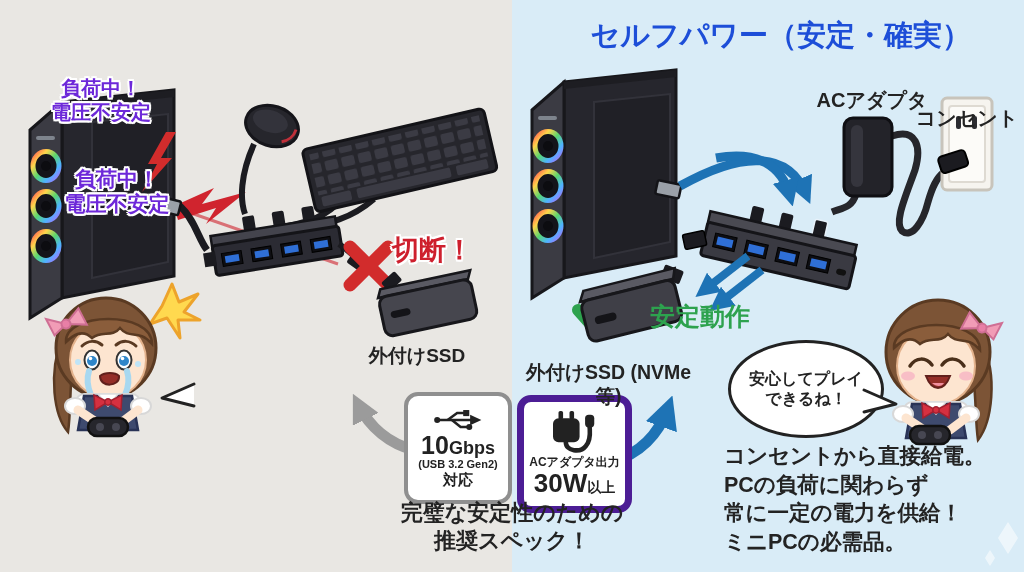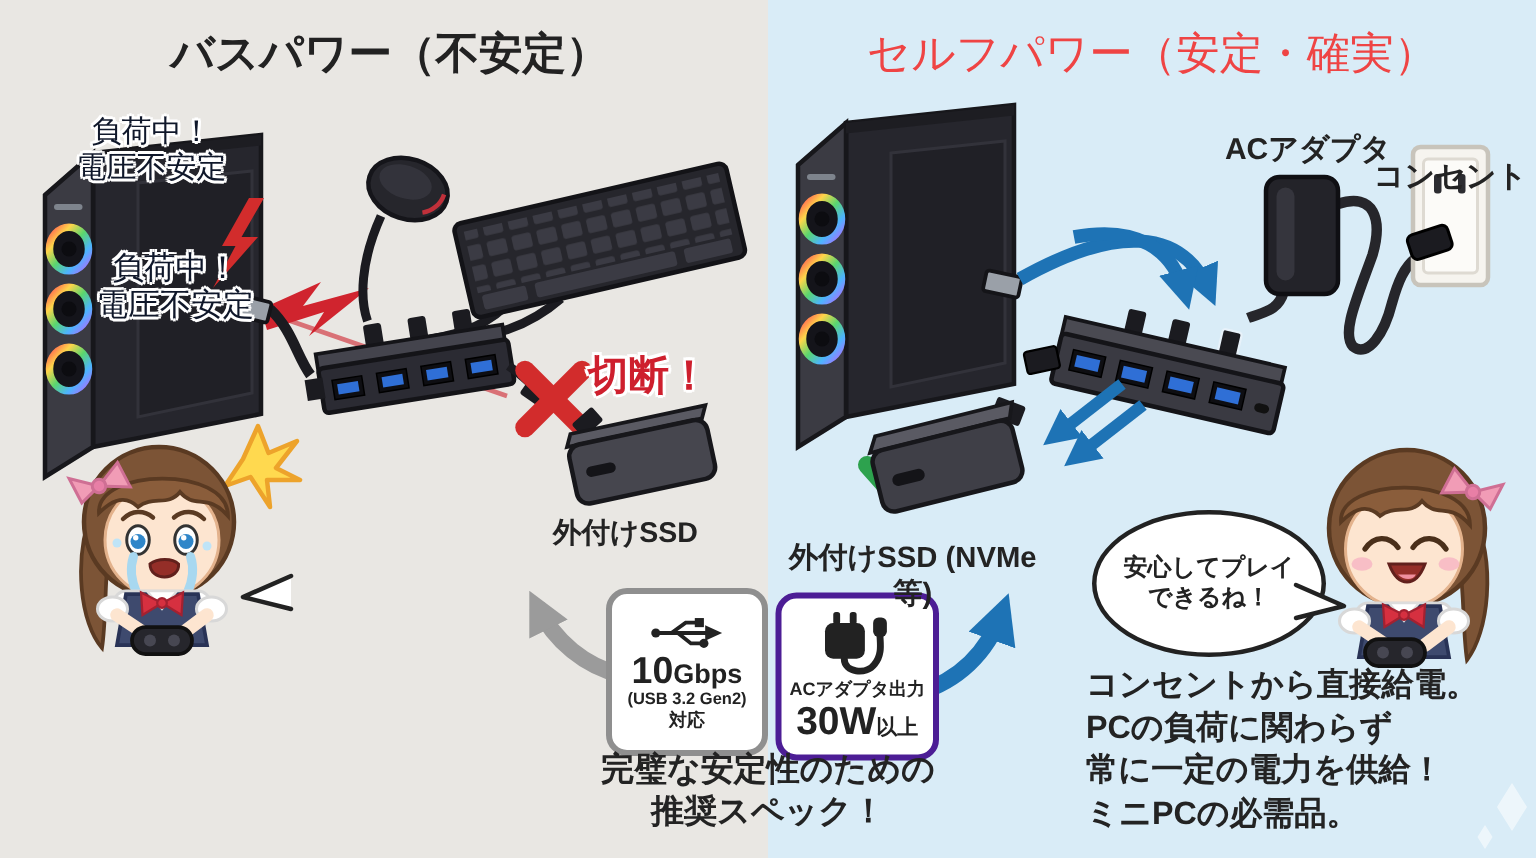--- a/index.html
+++ b/index.html
@@ -3,24 +3,24 @@
 <meta charset="utf-8">
 <style>
   html,body{margin:0;padding:0;background:#fff;font-family:"Liberation Sans",sans-serif;}
   #canvas{position:relative;width:1024px;height:572px;overflow:hidden;}
   .abs{position:absolute;}
   .bg-left{left:0;top:0;width:512px;height:572px;background:#e9e7e3;}
   .bg-right{left:512px;top:0;width:512px;height:572px;background:#d9ecf7;}
   .txt{font-weight:800;color:#232323;white-space:pre-line;line-height:1.25;}
   .center{text-align:center;}
   .title-l{font-size:29px;font-weight:800;color:#222;}
-  .title-r{font-size:29px;font-weight:400;color:#ef4444;}
+  .title-r{font-size:29px;font-weight:700;color:#1d4ed8;text-align:right;}
   .halo{text-shadow:-2px 0 0 #fff,2px 0 0 #fff,0 -2px 0 #fff,0 2px 0 #fff,
         -1.6px -1.6px 0 #fff,1.6px 1.6px 0 #fff,-1.6px 1.6px 0 #fff,1.6px -1.6px 0 #fff;}
-  .warn{color:#0f172a;font-weight:400;line-height:1.2;text-align:center;}
+  .warn{color:#6d28d9;font-weight:700;line-height:1.2;text-align:center;}
   .red-big{color:#ce1f2d;font-weight:700;}
   .green-big{color:#2da24e;font-weight:900;}
   .bubble{background:#fff;border:3.5px solid #222;border-radius:50%;
           display:flex;align-items:center;justify-content:center;text-align:center;}
   .specbox{background:#fff;border-radius:14px;display:flex;flex-direction:column;
            align-items:center;justify-content:center;text-align:center;}
   .specbox .lbl{font-weight:800;color:#222;}
   svg{display:block;}
 </style>
 </head>
@@ -293,21 +293,20 @@
         </g>
       </g>
     </g>
 
     <g fill="#ffffff" opacity="0.55">
       <polygon points="1008,522 1018,538 1008,554 998,538"></polygon>
       <polygon points="990,550 995,558 990,566 985,558"></polygon>
     </g>
   </svg>
 
-  <div class="abs title-l center" style="left:60px;top:16px;width:400px;">バスパワー（不安定）</div>
   <div class="abs title-r center" style="left:565px;top:16px;width:406px;">セルフパワー（安定・確実）</div>
 
   <div class="abs txt warn halo center" style="left:36px;top:76px;width:130px;font-size:20px;">負荷中！
 電圧不安定</div>
   <div class="abs txt warn halo center" style="left:42px;top:166px;width:150px;font-size:21px;">負荷中！
 電圧不安定</div>
 
   <div class="abs red-big halo" style="left:392px;top:232px;font-size:27px;">切断！</div>
 
   <div class="abs txt center" style="left:352px;top:344px;width:130px;font-size:19px;">外付けSSD</div>
@@ -324,42 +323,43 @@
       <polygon points="44,9 57,15 44,21" fill="#222"></polygon>
       <path d="M 18,15 L 29,7 H 37" stroke="#222" stroke-width="3" fill="none"></path>
       <rect x="36" y="3.5" width="7" height="7" fill="#222"></rect>
       <path d="M 23,15 L 33,23 H 41" stroke="#222" stroke-width="3" fill="none"></path>
       <circle cx="43" cy="23" r="3.5" fill="#222"></circle>
     </svg>
     <div style="line-height:1;">
       <span class="lbl" style="font-size:25px;font-weight:900;">10</span><span class="lbl" style="font-size:18px;font-weight:900;">Gbps</span>
     </div>
     <div class="lbl" style="font-size:11px;line-height:1.2;">(USB 3.2 Gen2)</div>
-    <div class="lbl" style="font-size:12px;line-height:1.2;">対応</div>
+    <div class="lbl" style="font-size:15px;line-height:1.2;">対応</div>
   </div>
 
-  <div class="abs specbox" style="left:517px;top:395px;width:101px;height:104px;border:4px solid #4c1d95;">
+  <div class="abs specbox" style="left:517px;top:395px;width:101px;height:104px;border:7px solid #4c1d95;">
     <svg width="52" height="44" viewBox="0 0 56 48">
       <rect x="10" y="0" width="5" height="9" rx="2" fill="#222"></rect>
       <rect x="22" y="0" width="5" height="9" rx="2" fill="#222"></rect>
       <rect x="4" y="8" width="29" height="26" rx="6" fill="#222"></rect>
       <path d="M 18,34 C 18,44 34,46 40,38 C 46,31 44,22 44,17" stroke="#222" stroke-width="5" fill="none" stroke-linecap="round"></path>
       <rect x="39" y="4" width="10" height="14" rx="4" fill="#222"></rect>
     </svg>
     <div class="lbl" style="font-size:12px;line-height:1.3;">ACアダプタ出力</div>
     <div style="line-height:1.05;">
       <span class="lbl" style="font-size:26px;font-weight:900;">30W</span><span class="lbl" style="font-size:14px;">以上</span>
     </div>
   </div>
 
   <div class="abs txt center" style="left:812px;top:88px;width:120px;font-size:20px;">ACアダプタ</div>
 
   <div class="abs txt center" style="left:352px;top:499px;width:320px;font-size:22px;font-weight:900;line-height:1.25;">完璧な安定性のための
 推奨スペック！</div>
   <div class="abs txt center" style="left:912px;top:74px;width:110px;font-size:20px;margin-top:32px;">コンセント</div>
+  <div class="abs green-big" style="left:650px;top:300px;font-size:25px;">安定動作</div>
   <div class="abs txt center" style="left:516px;top:360px;width:185px;font-size:19.5px;">外付けSSD (NVMe等)</div>
 
   <div class="abs bubble" style="left:728px;top:340px;width:150px;height:92px;">
     <span class="txt" style="font-size:16px;font-weight:900;">安心してプレイ
 できるね！</span>
   </div>
   <svg class="abs" style="left:862px;top:386px;" width="36" height="30" viewBox="0 0 36 30">
     <path d="M2,4 L34,18 L2,26" fill="#fff" stroke="#222" stroke-width="3" stroke-linejoin="round" stroke-linecap="round"></path>
   </svg>
 

